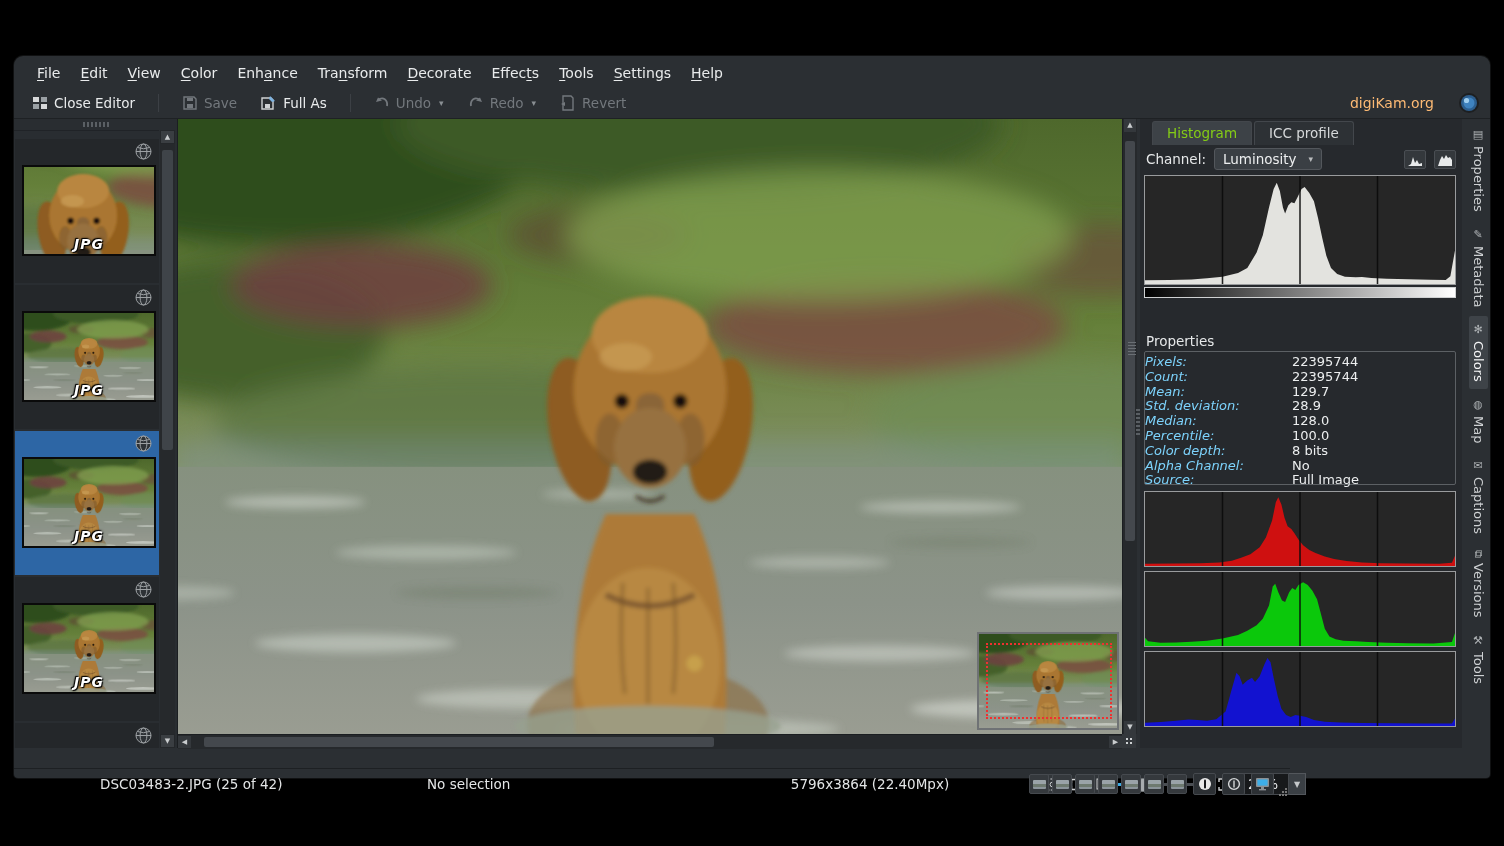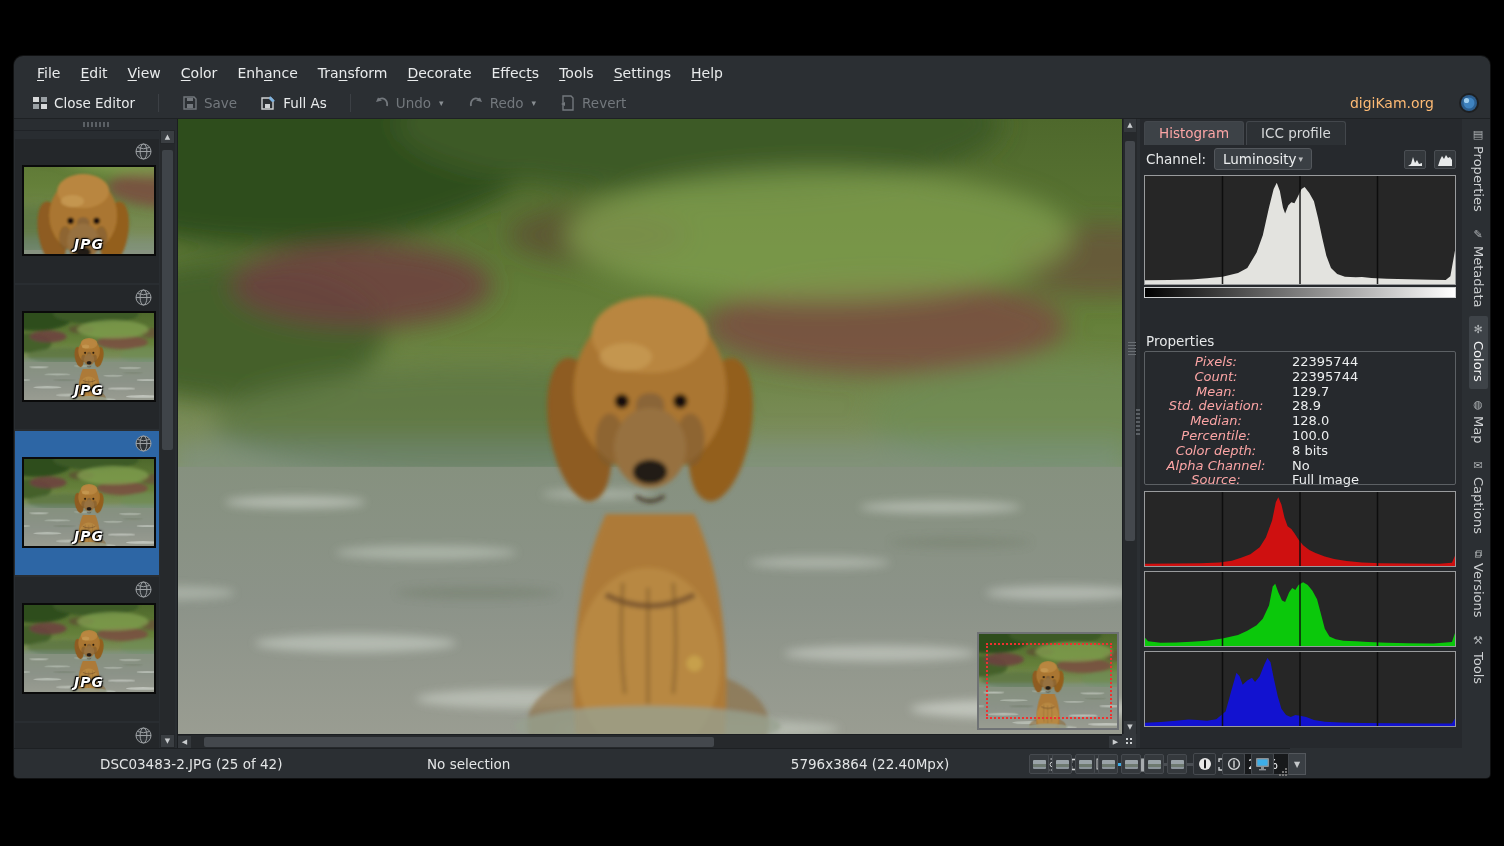--- a/index.html
+++ b/index.html
@@ -65,56 +65,56 @@
                radial-gradient(circle 1px at 6px 2px,#cfd2d4 99%,transparent),
                radial-gradient(circle 1px at 2px 6px,#cfd2d4 99%,transparent),
                radial-gradient(circle 1px at 6px 6px,#cfd2d4 99%,transparent);}
   .grip-v{position:absolute;left:1122px;top:290px;width:4px;height:26px;
     background:repeating-linear-gradient(0deg,#5a5f64 0 2px,transparent 2px 4px);}
   
   .panel{position:absolute;left:1126px;top:0;width:322px;height:629px;background:#26292d;}
   .ptabs{position:absolute;left:4px;top:2px;height:24px;display:flex;gap:2px;}
   .ptab{font-size:13.5px;color:#d6d8da;background:#2d3135;padding:3px 14px;border:1px solid #43474c;
     border-bottom:none;border-radius:3px 3px 0 0;}
-  .ptab.active{background:#3d4247;color:#fca5a5;}
+  .ptab.active{background:#3d4247;color:#84cc16;margin-left:8px;}
   .chrow{position:absolute;left:6px;top:28px;right:6px;height:24px;display:flex;align-items:center;gap:8px;
     color:#e6e8e9;font-size:13.5px;}
   .combo{background:#3a3f44;border:1px solid #53575c;border-radius:3px;padding:2px 8px;display:flex;
-    align-items:center;color:#eceeef;}
+    align-items:center;gap:10px;color:#eceeef;}
   .combo .dd{color:#b9bcbe;}
   .scalebtn{width:22px;height:19px;background:#34383c;border:1px solid #4a4e53;border-radius:2px;
     display:flex;align-items:flex-end;justify-content:center;padding-bottom:2px;box-sizing:border-box;}
   .histbox{position:absolute;left:4px;top:56px;width:312px;height:110px;background:#262626;
     border:1px solid #999b9d;box-sizing:border-box;}
   .histbox svg,.chan svg{display:block;width:100%;height:100%;}
   .gradstrip{position:absolute;left:4px;top:168px;width:312px;height:11px;border:1px solid #cfd1d2;
     box-sizing:border-box;background:linear-gradient(90deg,#000,#fff);}
   .rangerow{position:absolute;left:6px;top:186px;right:6px;height:24px;display:flex;align-items:center;
     color:#e6e8e9;font-size:13.5px;}
   .spin{display:flex;align-items:center;background:#17191b;border:1px solid #45494e;border-radius:2px;
     height:20px;width:102px;}
   .spin .val{flex:1;padding:0 8px;color:#eceeef;font-size:13.5px;}
   .spin .arr{width:15px;height:100%;background:#2e3236;display:flex;flex-direction:column;
     align-items:center;justify-content:center;font-size:6px;color:#c5c8ca;line-height:7px;border-left:1px solid #45494e;}
   .stat-title{position:absolute;left:6px;top:214px;color:#e6e8e9;font-size:13.5px;}
   .statbox{position:absolute;left:4px;top:232px;width:312px;height:134px;border:1px solid #5c6064;
     border-radius:2px;box-sizing:border-box;padding:3px 0;}
   .statrow{display:flex;font-size:13px;line-height:14.8px;}
-  .statrow .sl{width:142px;text-align:center;color:#fca5a5;font-style:italic;padding-right:5px;}
+  .statrow .sl{width:142px;text-align:left;color:#7dd3fc;font-style:italic;padding-right:5px;}
   .statrow .sv{color:#eceeef;}
   .chan{position:absolute;left:4px;width:312px;height:76px;background:#262626;border:1px solid #999b9d;box-sizing:border-box;}
   
   .sidetabs{position:absolute;left:1452px;top:0;width:24px;height:629px;display:flex;flex-direction:column;
     align-items:center;padding-top:2px;gap:2px;box-sizing:border-box;}
   .sidetab{writing-mode:vertical-rl;color:#cdd0d2;font-size:13px;padding:7px 2px;border-radius:2px;
     display:flex;align-items:center;gap:5px;}
   .sidetab.active{background:#3e4348;color:#f4f5f6;}
   .sidetab .sicon{font-size:11px;color:#aeb2b5;}
   
-  .statusbar{position:absolute;left:0;top:692px;width:1276px;height:30px;border-top:1px solid #1d2023;
+  .statusbar{position:absolute;left:0;top:712px;width:1276px;height:30px;border-top:1px solid #1d2023;
     color:#e3e5e6;font-size:13.5px;}
   .sb-text{position:absolute;top:7px;}
   .sb-controls{position:absolute;left:1028px;top:3px;display:flex;align-items:center;gap:5px;height:24px;}
   .sbtn{width:20px;height:20px;background:#32363a;border:1px solid #44484d;border-radius:2px;
     display:flex;align-items:center;justify-content:center;box-sizing:border-box;}
   .slider{position:relative;width:92px;height:20px;}
   .slider .track{position:absolute;left:0;right:0;top:9px;height:3px;background:#4a4e53;border-radius:2px;}
   .slider .fill{position:absolute;left:0;width:26px;top:9px;height:3px;background:#3daee9;border-radius:2px;}
   .slider .knob{position:absolute;left:22px;top:4px;width:11px;height:12px;background:#a7abae;border-radius:3px;border:1px solid #6f7376;}
   .zoomcombo{display:flex;align-items:center;height:22px;}

